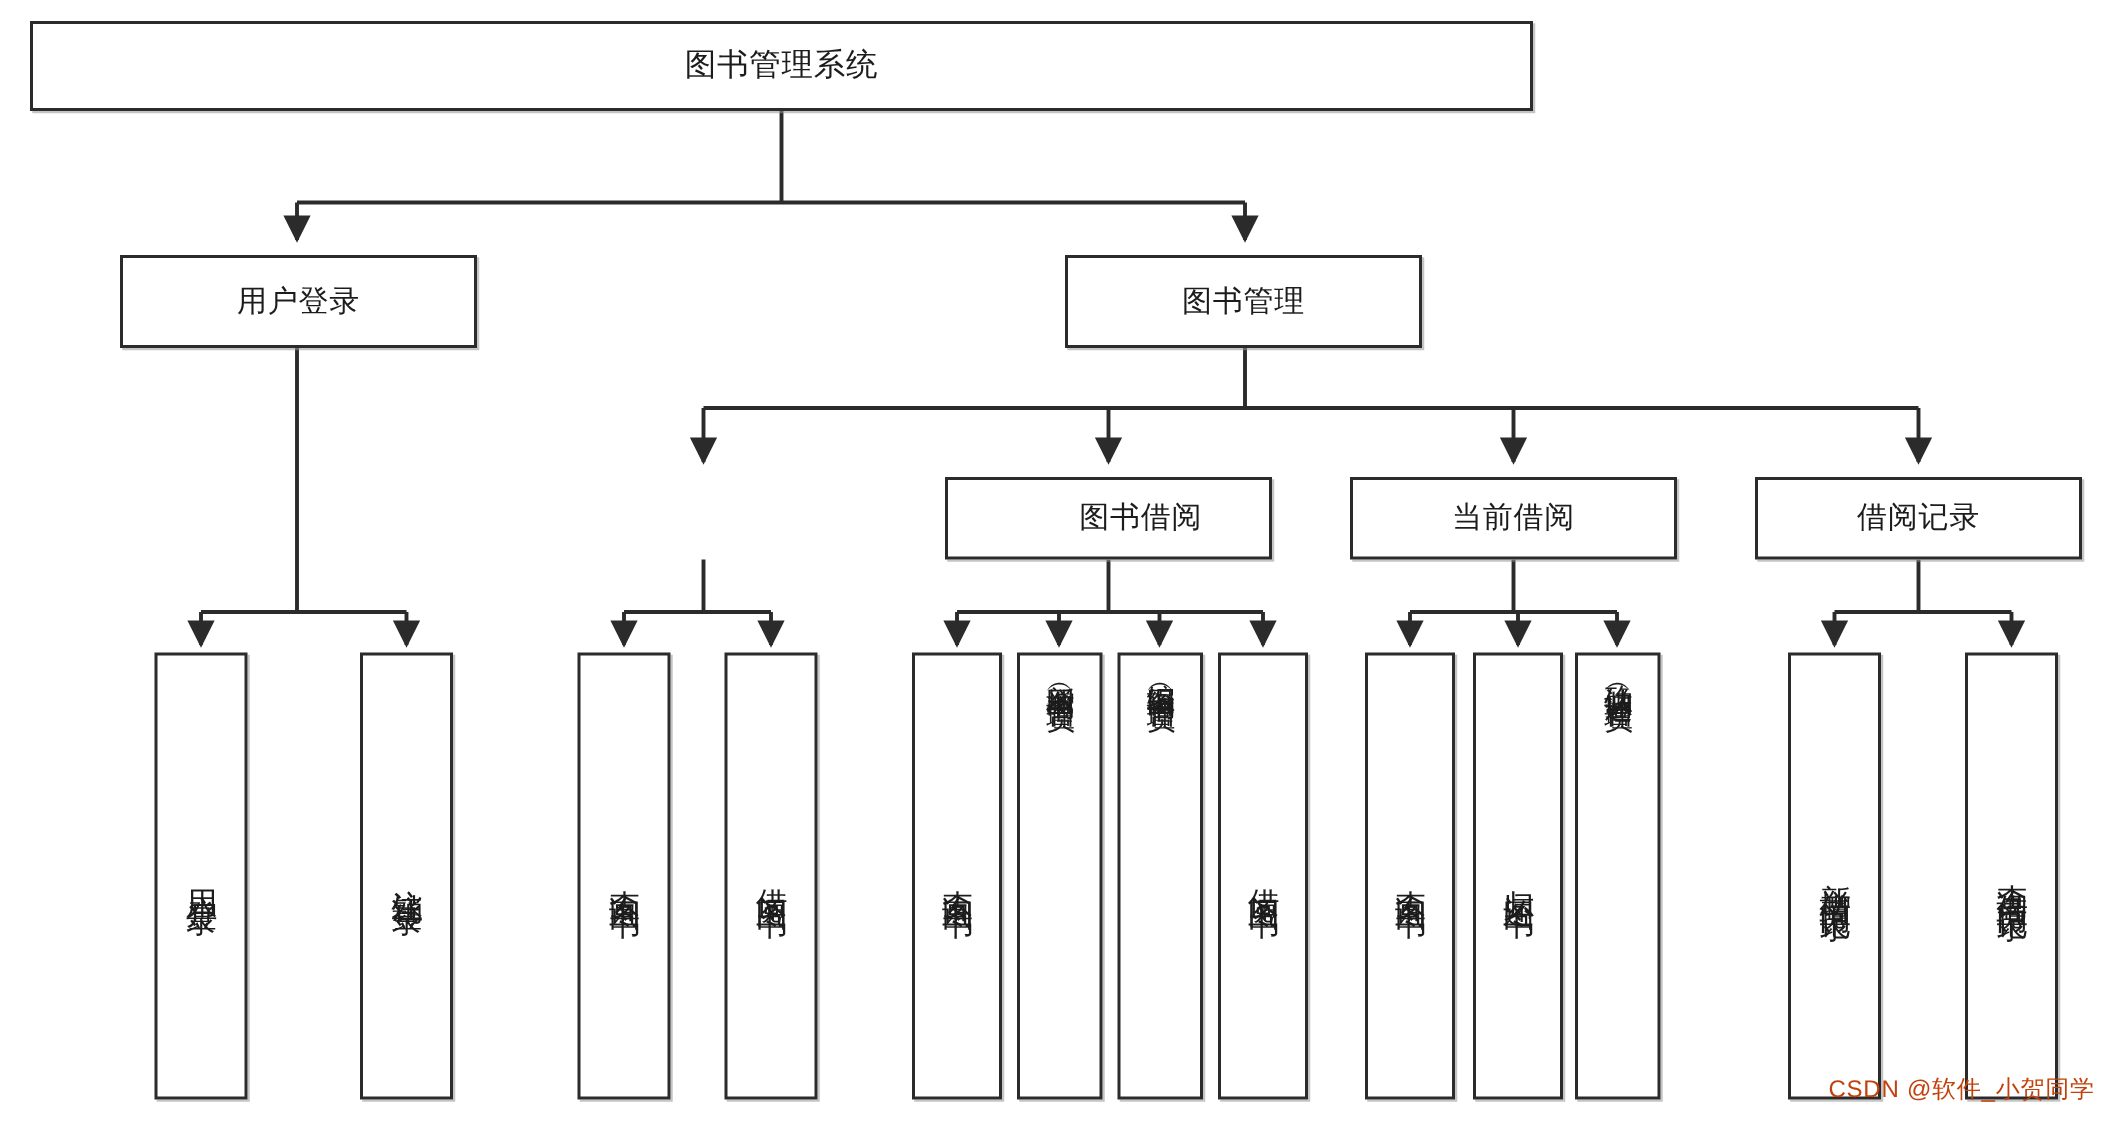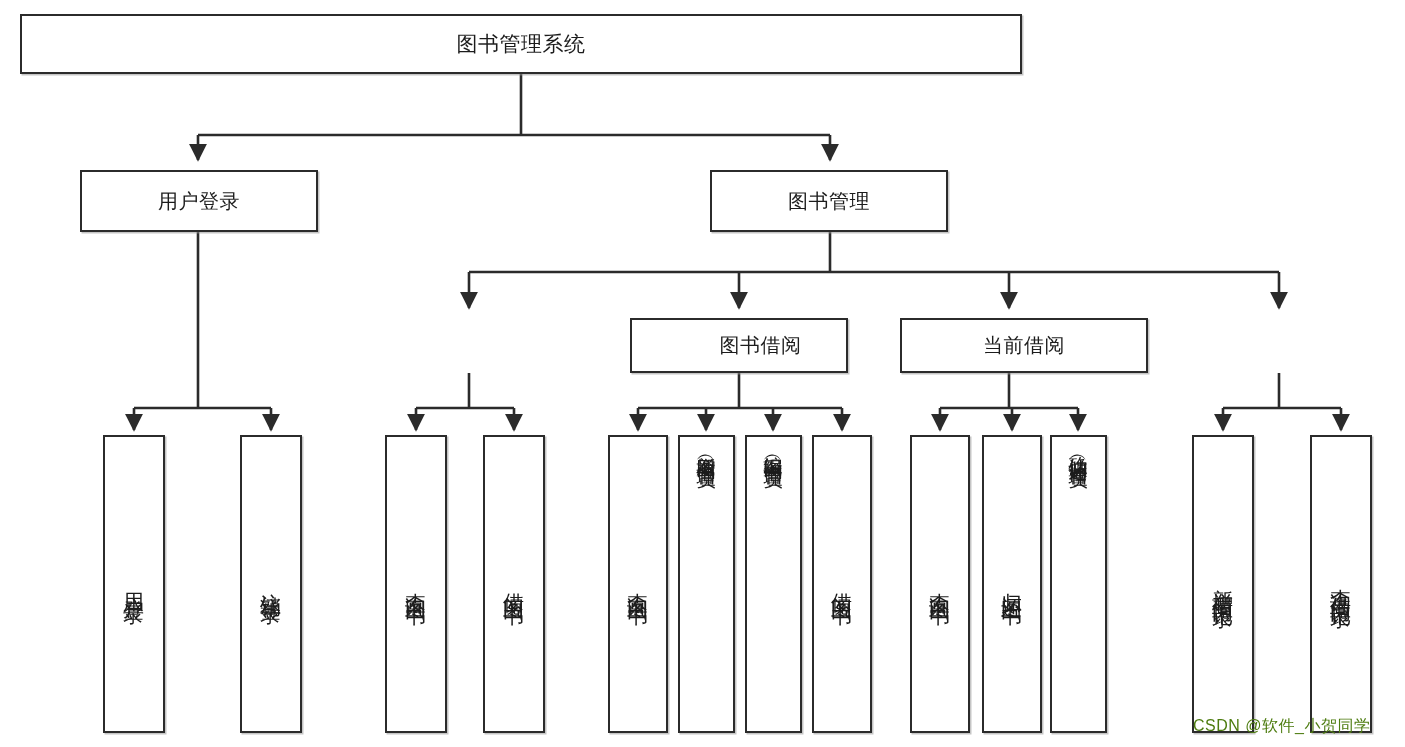--- a/index.html
+++ b/index.html
@@ -149,22 +149,25 @@
   <div class="node horiz" style="left: 80px; top: 170px; width: 238px; height: 62px; border-color: rgb(43, 43, 43); background: rgb(255, 255, 255); color: rgb(28, 28, 28);">
     <span class="label">用户登录</span>
   </div>
   <div class="node horiz" style="left: 710px; top: 170px; width: 238px; height: 62px; border-color: rgb(43, 43, 43); background: rgb(255, 255, 255); color: rgb(28, 28, 28);">
     <span class="label">图书管理</span>
   </div>
 
   <div class="node horiz" style="left: 630px; top: 318px; width: 218px; height: 55px; border-color: rgb(43, 43, 43); background: rgb(255, 255, 255); color: rgb(28, 28, 28); padding-left: 43px;">
     <span class="label">图书借阅</span>
   </div>
-  <div class="node horiz" style="left: 900px; top: 318px; width: 248px; height: 55px; border-color: rgb(43, 43, 43); background: rgb(255, 255, 255); color: rgb(28, 28, 28);">
+  <div class="node horiz" style="left: 900px; top: 318px; width: 218px; height: 55px; border-color: rgb(43, 43, 43); background: rgb(255, 255, 255); color: rgb(28, 28, 28);">
     <span class="label">当前借阅</span>
+  </div>
+  <div class="node horiz" style="left: 1170px; top: 318px; width: 218px; height: 55px; border-color: rgb(43, 43, 43); background: rgb(255, 255, 255); color: rgb(28, 28, 28);">
+    <span class="label">借阅记录</span>
   </div>
 
   <div class="node vert mid" style="left: 103px; top: 435px; width: 62px; height: 298px; border-color: rgb(43, 43, 43); background: rgb(255, 255, 255); color: rgb(28, 28, 28);">
     <span class="label">用户登录</span>
   </div>
   <div class="node vert mid" style="left: 240px; top: 435px; width: 62px; height: 298px; border-color: rgb(43, 43, 43); background: rgb(255, 255, 255); color: rgb(28, 28, 28);">
     <span class="label">注销登录</span>
   </div>
   <div class="node vert mid" style="left: 385px; top: 435px; width: 62px; height: 298px; border-color: rgb(43, 43, 43); background: rgb(255, 255, 255); color: rgb(28, 28, 28);">
     <span class="label">查询图书</span>
@@ -193,15 +196,15 @@
   <div class="node vert narrow start" style="left: 1050px; top: 435px; width: 57px; height: 298px; border-color: rgb(43, 43, 43); background: rgb(255, 255, 255); color: rgb(28, 28, 28);">
     <span class="label">确认归还（管理员）</span>
   </div>
   <div class="node vert mid" style="left: 1192px; top: 435px; width: 62px; height: 298px; border-color: rgb(43, 43, 43); background: rgb(255, 255, 255); color: rgb(28, 28, 28);">
     <span class="label">新增借阅记录</span>
   </div>
   <div class="node vert mid" style="left: 1310px; top: 435px; width: 62px; height: 298px; border-color: rgb(43, 43, 43); background: rgb(255, 255, 255); color: rgb(28, 28, 28);">
     <span class="label">查询借阅记录</span>
   </div>
 
-  <div class="watermark" style="left: 1193px; top: 716px; color: #4d7c0f;">CSDN @软件_小贺同学</div>
+  <div class="watermark" style="left: 1193px; top: 716px; color: #c2410c; padding-left: 26px;">CSDN @软件_小贺同学</div>
 
 </div>
 
 </body></html>

